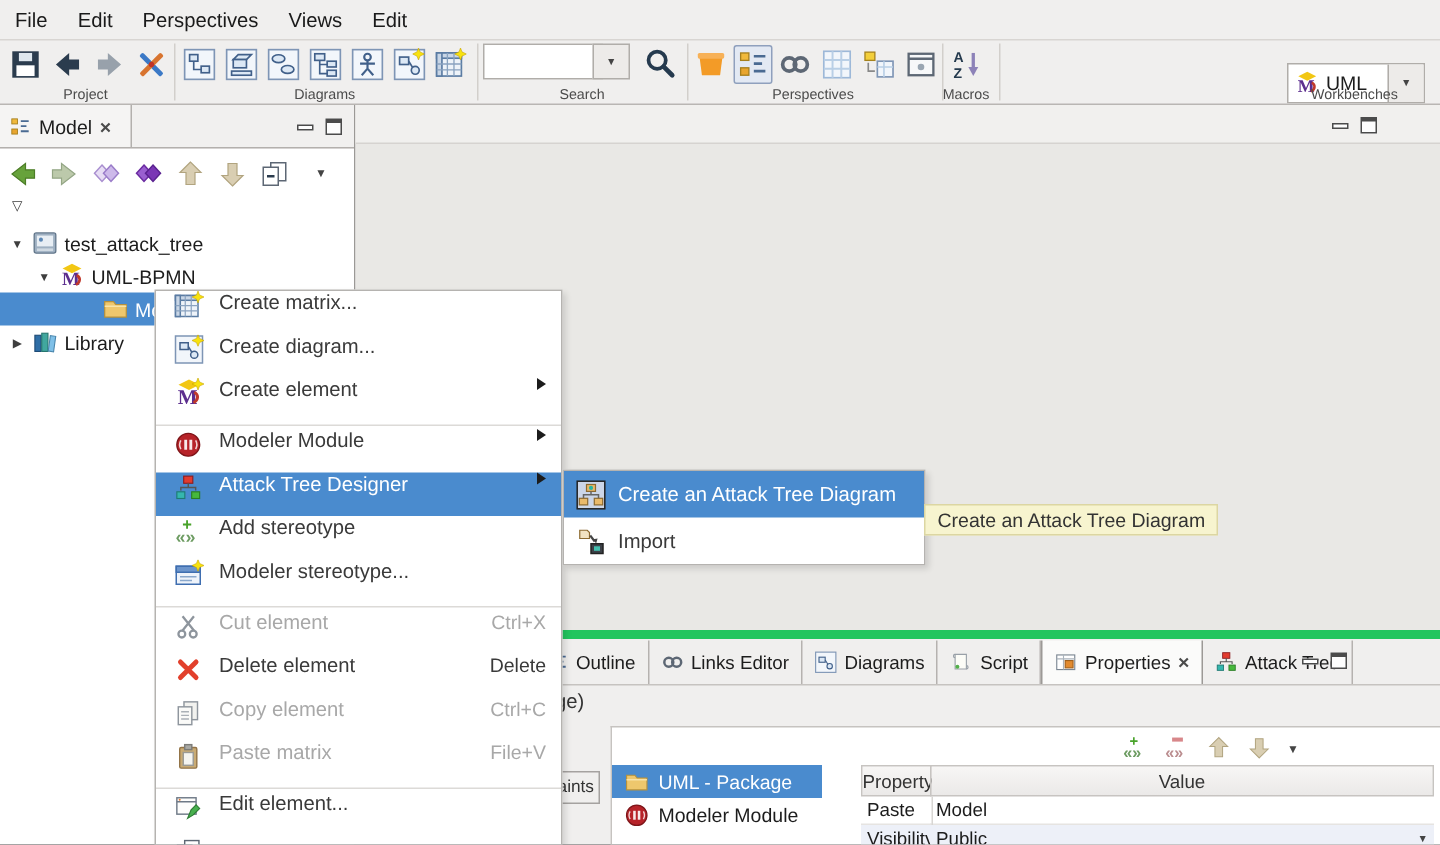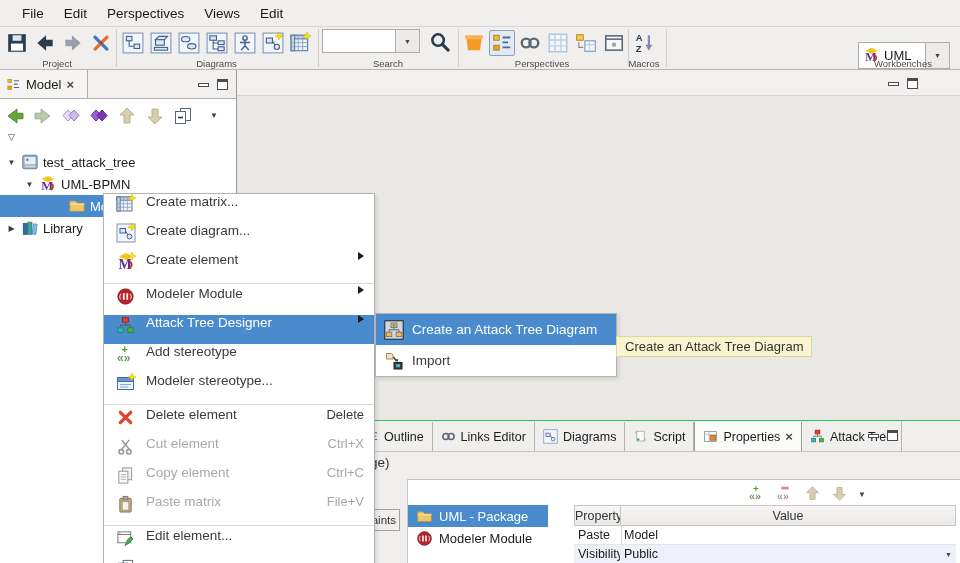--- a/index.html
+++ b/index.html
@@ -1,21 +1,21 @@
 <!DOCTYPE html>
 <html><head>
 <meta charset="utf-8">
 <style>
   html,body{margin:0;padding:0;background:#555;}
   #screen{position:relative;width:960px;height:563px;background:#f0efee;overflow:hidden;
           font-family:"Liberation Sans",sans-serif;color:#1c1c1c;-webkit-font-smoothing:antialiased;}
   .abs{position:absolute;}
   
   #menubar{position:absolute;left:0;top:0;width:960px;height:27px;display:flex;align-items:center;
-           padding-left:12px;border-bottom:1px solid #d8d5d2;box-sizing:border-box;}
+           padding-left:0;border-bottom:1px solid #d8d5d2;box-sizing:border-box;}
   .mb-item{padding:4px 10px;font-size:13.5px;color:#1a1a1a;cursor:default;}
   
   #toolbar{position:absolute;left:0;top:27px;width:960px;height:43px;border-bottom:1px solid #b9b6b3;box-sizing:border-box;}
   .tbi{width:26px;height:26px;display:flex;align-items:center;justify-content:center;flex:none;}
   .tbi.pressed{background:#e3e9f3;border:1px solid #8fa0bd;box-sizing:border-box;border-radius:2px;}
   .tgroup{position:absolute;top:3px;display:flex;gap:2px;align-items:center;}
   .gl{position:absolute;top:31px;font-size:9.5px;color:#4b4b4b;text-align:center;}
   .vsep{position:absolute;top:2px;height:38px;width:1px;background:#d2cfcb;}
   #search-input{position:absolute;left:322px;top:2px;width:70px;height:22px;border:1px solid #b0ada9;
            background:#fff;font-family:"Liberation Sans",sans-serif;font-size:12px;padding:0 4px;}
@@ -36,21 +36,21 @@
   #model-filter{position:absolute;left:8px;top:62px;font-size:9px;color:#3c3c3c;}
   #tree{position:absolute;left:0;top:81px;width:236px;}
   .trow{height:22px;display:flex;align-items:center;font-size:13px;gap:4px;}
   .trow.sel{background:#4a8bce;color:#fff;}
   .exp{width:11px;font-size:8px;color:#3e3e3e;text-align:center;flex:none;}
   .tico{flex:none;display:flex;}
   
   #main-area{position:absolute;left:237px;top:70px;width:723px;height:350px;background:#e9e8e5;}
   #main-strip{position:absolute;left:0;top:0;width:723px;height:26px;background:#f1f0ee;border-bottom:1px solid #d6d3d0;box-sizing:border-box;}
   
-  #bottom-panel{position:absolute;left:237px;top:420px;width:723px;height:143px;background:#f0efee;border-top:1px solid #22c55e;box-sizing:border-box;}
+  #bottom-panel{position:absolute;left:237px;top:420px;width:723px;height:143px;background:#f0efee;border-top:6px solid #22c55e;box-sizing:border-box;}
   #tabbar{position:absolute;left:119px;top:1px;height:29px;display:flex;}
   .btab{display:flex;align-items:center;gap:5px;padding:0 8px;border-right:1px solid #b5b2af;font-size:12.5px;height:29px;box-sizing:border-box;}
   .btab.active{background:#fbfbfa;border-left:1px solid #9c9996;border-right:1px solid #9c9996;}
   #tab-underline{position:absolute;left:0;top:30px;width:723px;height:1px;background:#c6c3c0;}
   #bp-title{position:absolute;left:133px;top:34px;font-size:13.5px;color:#333;}
   #side-tab{position:absolute;left:128px;top:88px;width:35px;height:22px;background:#f0efee;border:1px solid #a5a2a0;
            box-sizing:border-box;font-size:11.5px;color:#333;display:flex;align-items:center;justify-content:flex-end;padding-right:3px;}
   #props-panel{position:absolute;left:170px;top:58px;width:553px;height:85px;background:#fff;border-top:1px solid #c6c3c0;border-left:1px solid #c6c3c0;box-sizing:border-box;}
   #props-toolbar{position:absolute;left:340px;top:4px;display:flex;gap:10px;align-items:center;}
   #elem-list{position:absolute;left:0;top:25px;width:140px;}
@@ -741,37 +741,37 @@
     <div class="cmi">
       <span class="ic">
           <svg width="20" height="20">
             <use href="#s-crest"></use>
             <use href="#s-star" x="12" y="0" width="8" height="8"></use>
           </svg>
         </span>
       <span>Modeler stereotype...</span>
     </div>
     <div class="csep"></div>
+    <div class="cmi dis">
+      <span class="ic">
+          <svg width="19" height="19">
+            <use href="#s-cut"></use>
+          </svg>
+        </span>
+      <span>Cut element</span>
+      <span class="sc">Ctrl+X</span>
+    </div>
     <div class="cmi">
       <span class="ic">
           <svg width="19" height="19">
             <use href="#s-del"></use>
           </svg>
         </span>
       <span>Delete element</span>
       <span class="sc">Delete</span>
-    </div>
-    <div class="cmi dis">
-      <span class="ic">
-          <svg width="19" height="19">
-            <use href="#s-cut"></use>
-          </svg>
-        </span>
-      <span>Cut element</span>
-      <span class="sc">Ctrl+X</span>
     </div>
     <div class="cmi dis">
       <span class="ic">
           <svg width="19" height="19">
             <use href="#s-copy"></use>
           </svg>
         </span>
       <span>Copy element</span>
       <span class="sc">Ctrl+C</span>
     </div>

